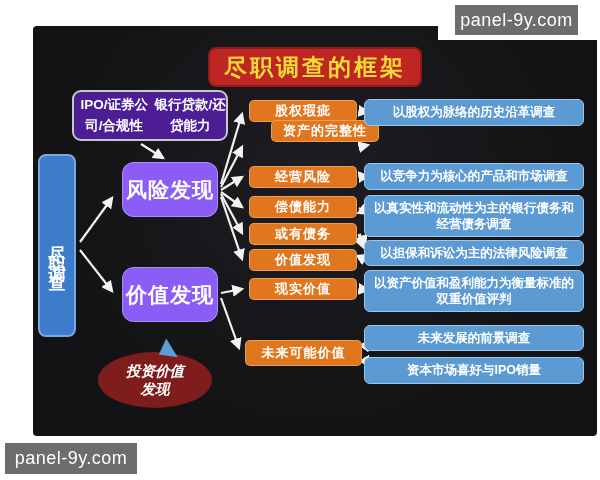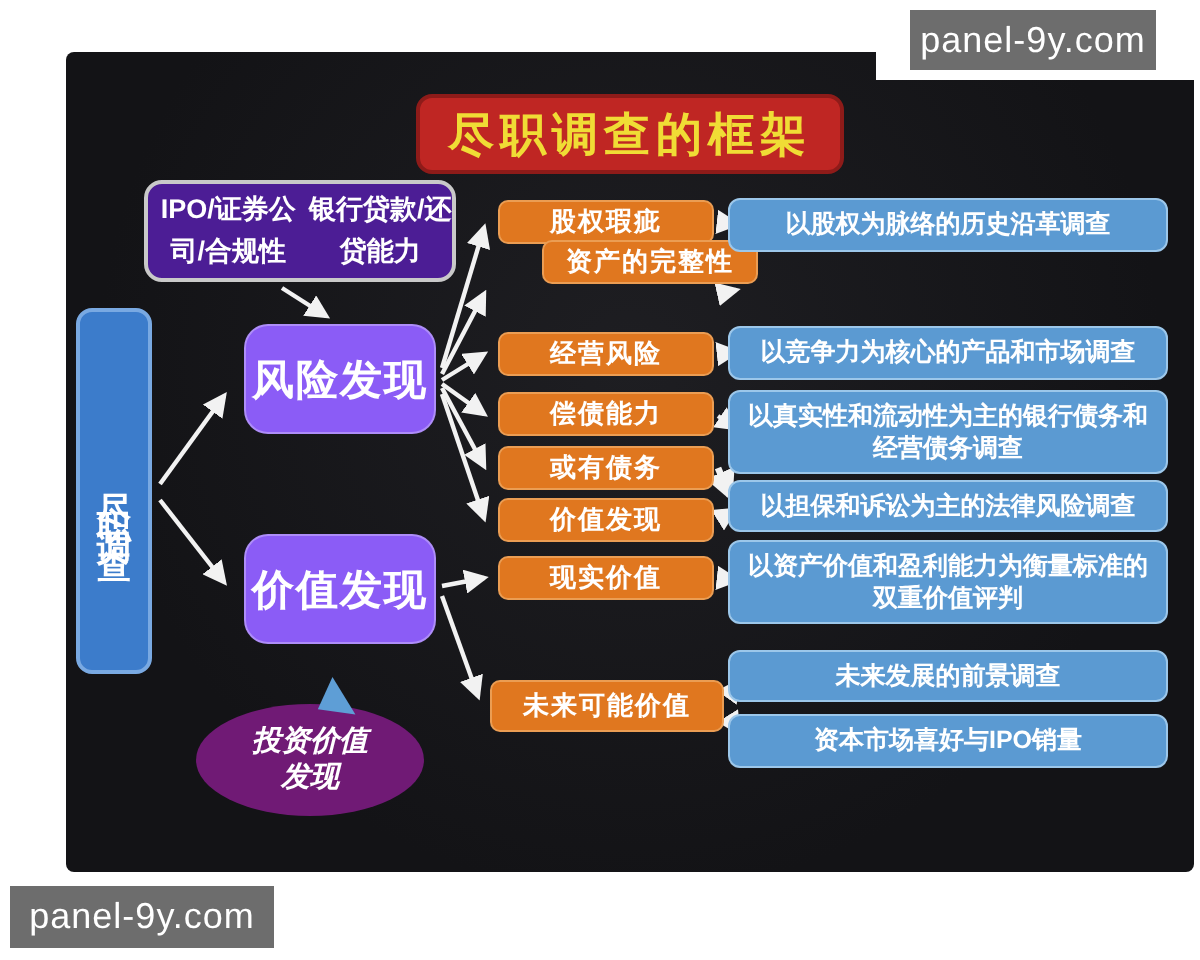--- a/index.html
+++ b/index.html
@@ -43,21 +43,21 @@
   .branch{
     left:122px;width:96px;height:55px;
     background:#8b5cf6;border:1px solid rgba(255,255,255,.3);border-radius:12px;
     font-size:21px;letter-spacing:1px;
   }
   .b-risk{top:162px;}
   .b-value{top:267px;}
   
   .bubble{
     left:98px;top:352px;width:114px;height:56px;
-    background:#701a75;border-radius:50%;
+    background:#7f1d1d;border-radius:50%;
     font-size:14.5px;font-style:italic;line-height:1.25;
     flex-direction:column;z-index:4;
   }
   .bubble::after{
     content:"";position:absolute;top:-13px;left:62px;
     width:0;height:0;
     border-left:5px solid transparent;
     border-right:14px solid transparent;
     border-bottom:17px solid #5e9ed6;
     transform:rotate(8deg);

